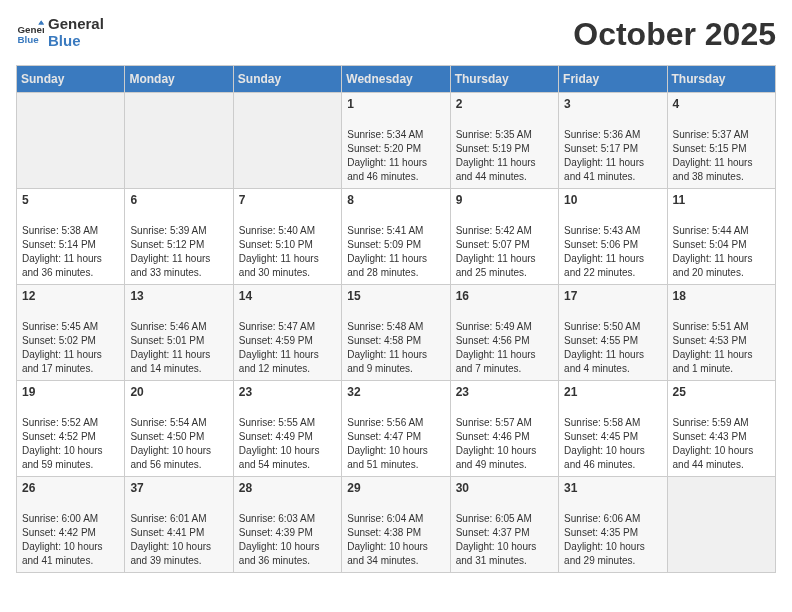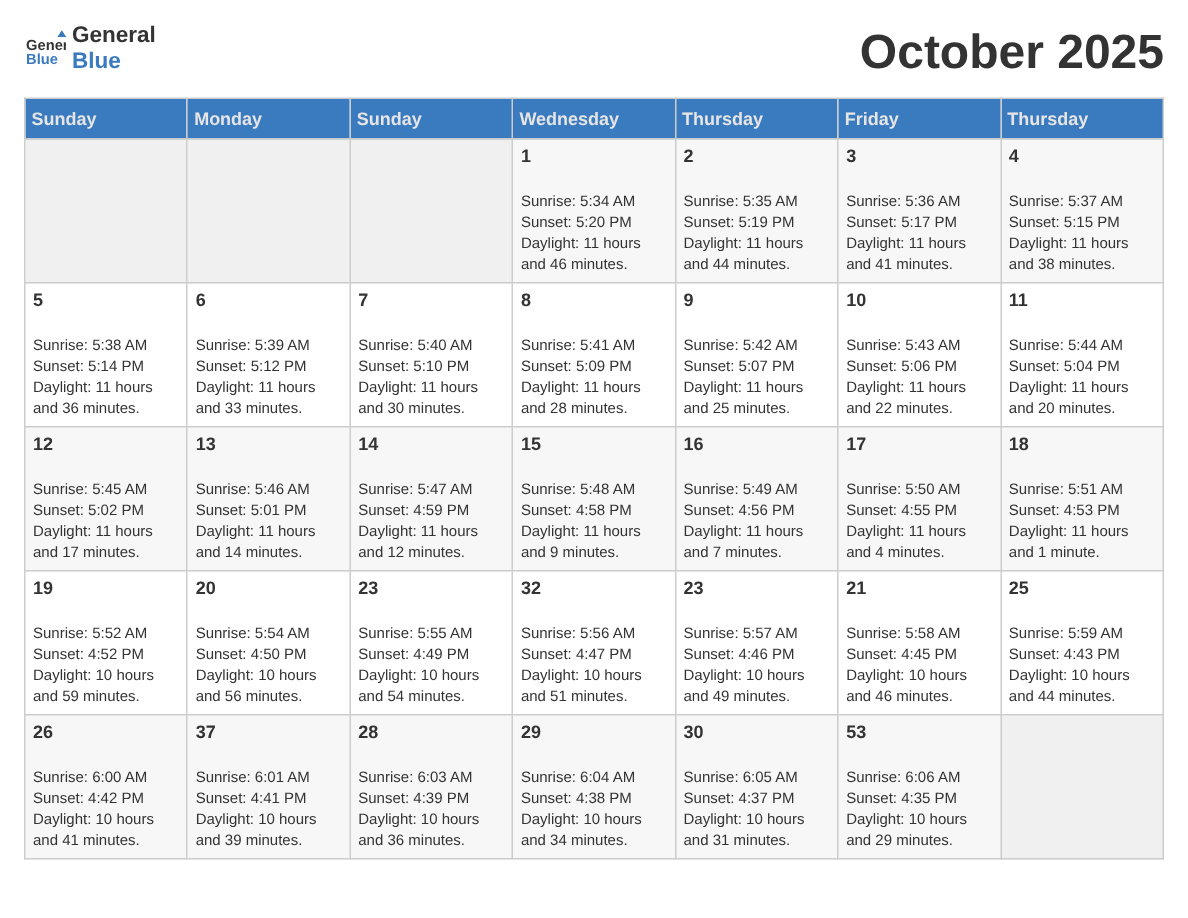--- a/index.html
+++ b/index.html
@@ -238,19 +238,19 @@
         </td>
         <td>
           <div class="day-number">29</div>
           <div class="cell-text">Sunrise: 6:04 AM<br>Sunset: 4:38 PM<br>Daylight: 10 hours and 34 minutes.</div>
         </td>
         <td>
           <div class="day-number">30</div>
           <div class="cell-text">Sunrise: 6:05 AM<br>Sunset: 4:37 PM<br>Daylight: 10 hours and 31 minutes.</div>
         </td>
         <td>
-          <div class="day-number">53</div>
+          <div class="day-number">31</div>
           <div class="cell-text">Sunrise: 6:06 AM<br>Sunset: 4:35 PM<br>Daylight: 10 hours and 29 minutes.</div>
         </td>
         <td class="empty-cell"></td>
       </tr>
     </tbody>
 </table>
 
 </body></html>

